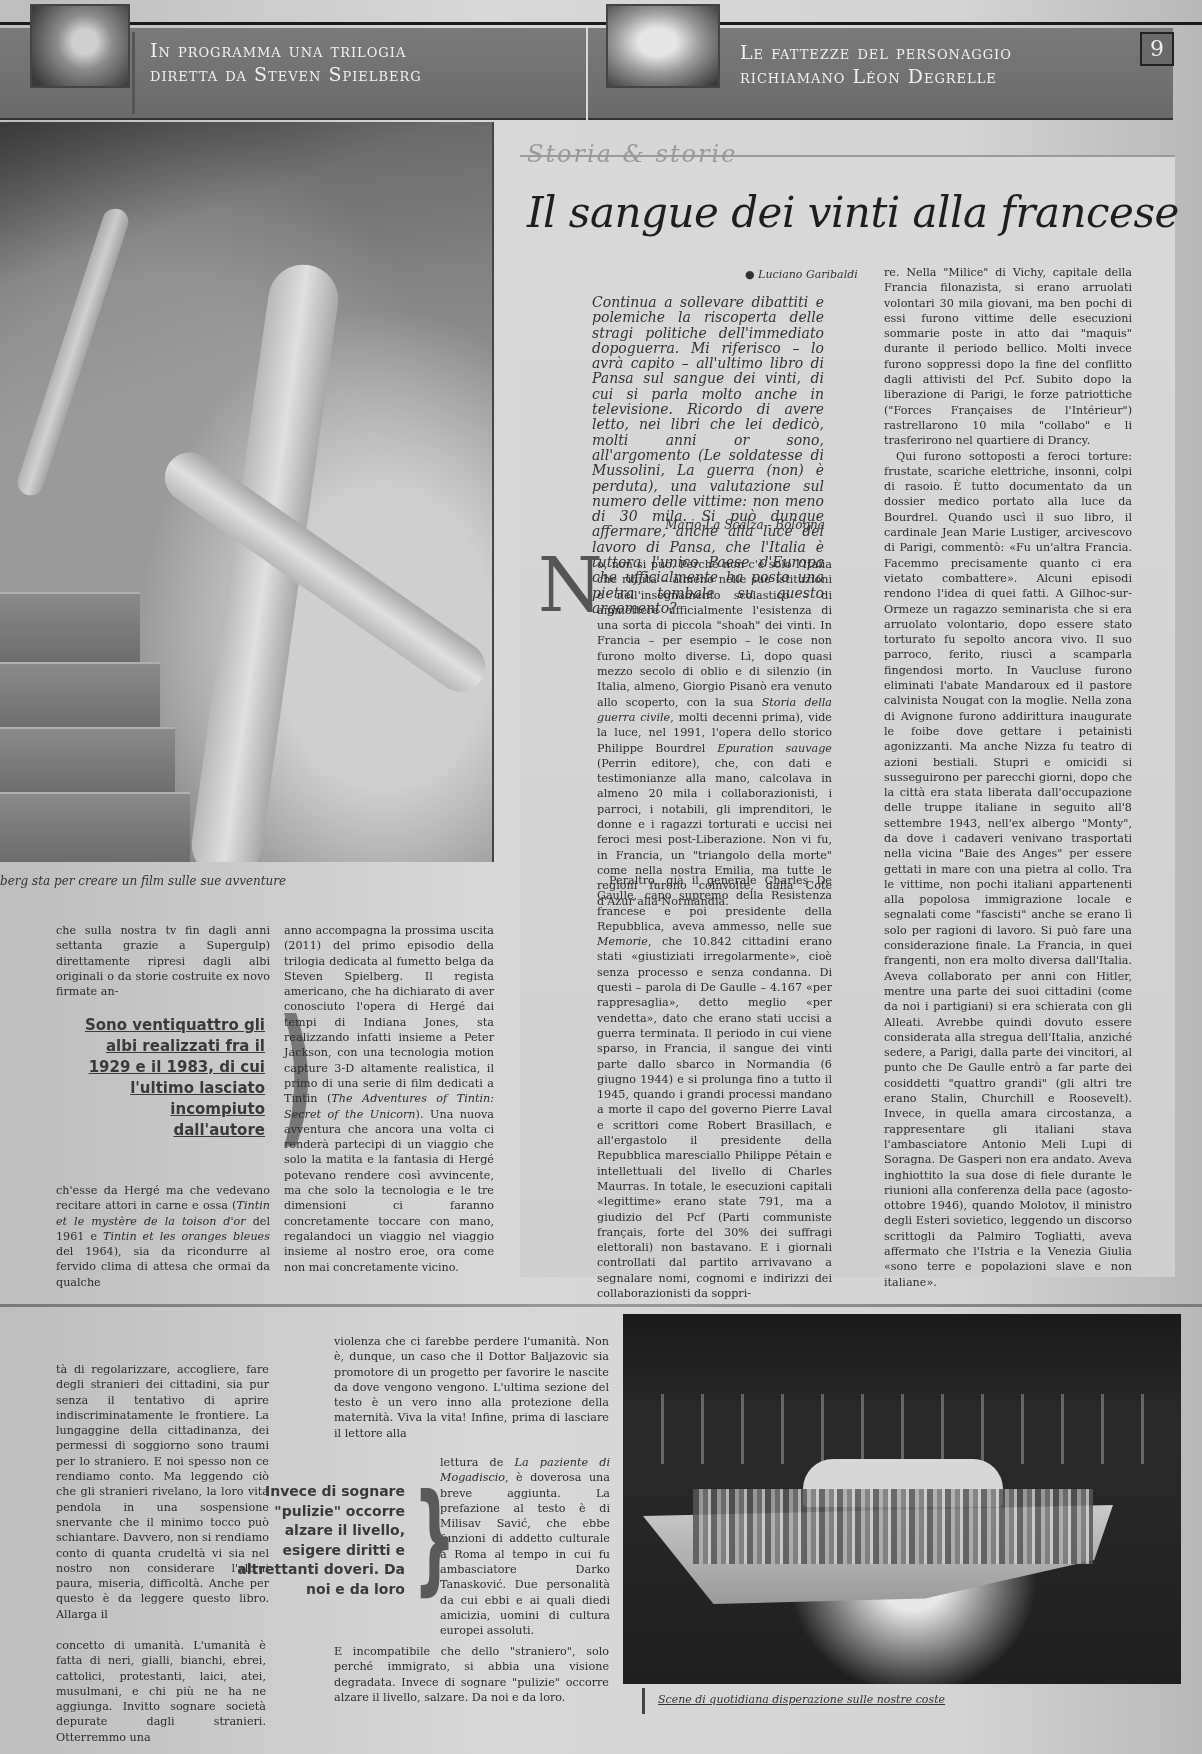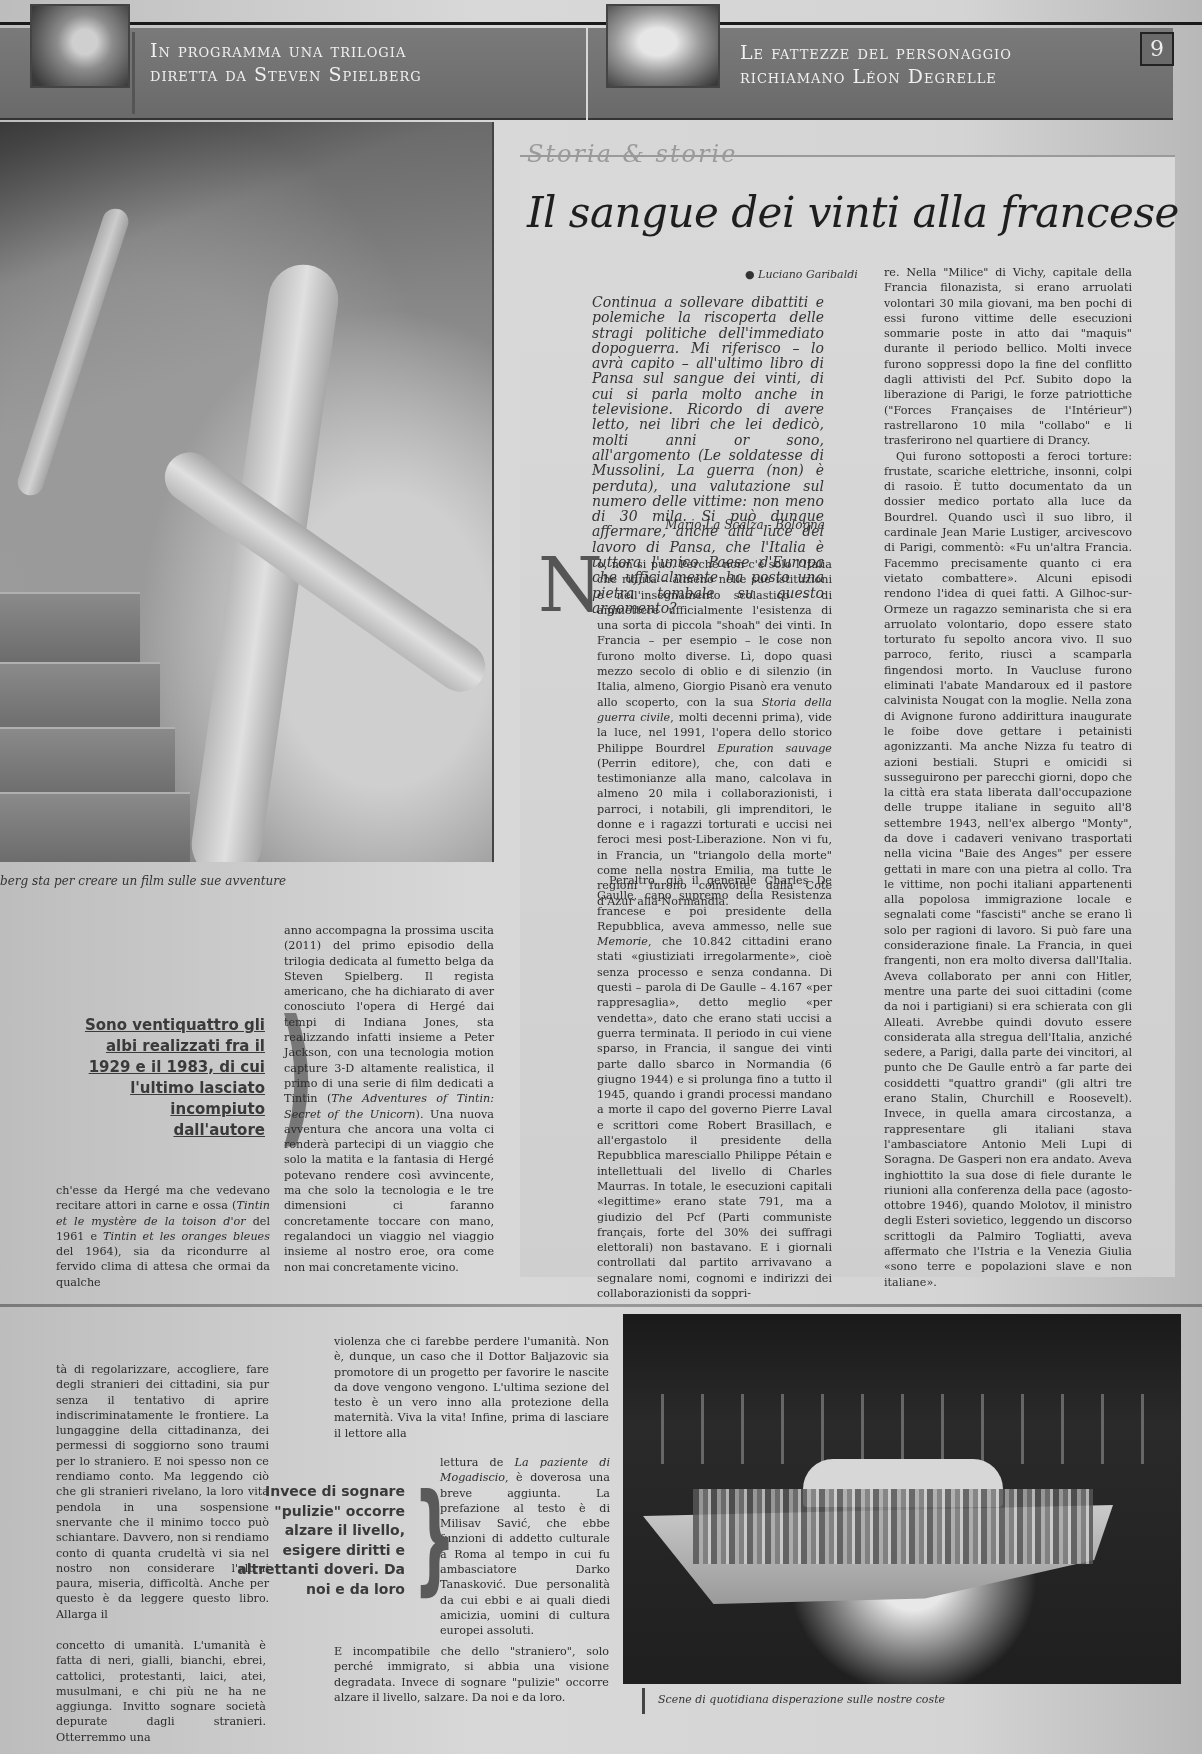--- a/index.html
+++ b/index.html
@@ -44,21 +44,21 @@
   .dropcap{position:absolute;left:538px;top:548px;font-family:"DejaVu Serif",serif;font-size:74px;line-height:74px;color:#555;}
   .divider{position:absolute;left:0;top:1304px;width:1202px;height:3px;background:linear-gradient(90deg,#7a7a7a,#999,#7a7a7a);}
   .boat-photo{position:absolute;left:623px;top:1314px;width:558px;height:370px;background:
      radial-gradient(ellipse at 52% 72%,#e8e8e8 0 8%,transparent 30%),
      linear-gradient(180deg,#1a1a1a 0%,#2a2a2a 30%,#1f1f1f 100%);overflow:hidden;}
   .boat-hull{position:absolute;left:20px;top:180px;width:470px;height:110px;background:linear-gradient(180deg,#cfcfcf,#9a9a9a);clip-path:polygon(0 20%,100% 10%,96% 60%,60% 95%,15% 100%);}
   .boat-cabin{position:absolute;left:180px;top:145px;width:200px;height:48px;background:#d7d7d7;border-radius:30px 30px 4px 4px;}
   .crowd{position:absolute;left:70px;top:175px;width:400px;height:75px;background:repeating-linear-gradient(90deg,#555 0 6px,#aaa 6px 10px,#777 10px 15px,#ccc 15px 18px);opacity:.85;}
   .shore-lights{position:absolute;left:20px;top:80px;width:520px;height:70px;background:repeating-linear-gradient(90deg,transparent 0 18px,#999 18px 21px,transparent 21px 40px);opacity:.55;}
   .boat-caption-bar{position:absolute;left:642px;top:1688px;width:3px;height:26px;background:#444;}
-  .boat-caption{position:absolute;left:658px;top:1693px;font-style:italic;font-size:11px;color:#333;}
+  .boat-caption{position:absolute;left:658px;top:1693px;font-style:italic;font-size:11px;color:#333;text-decoration:underline;}
 </style>
 </head>
 <body>
 
 <div class="page">
   <div class="topline"></div>
 
   <div class="header-band hb-left"></div>
   <div class="header-band hb-right"></div>
   <div class="thumb thumb-left"></div>
@@ -78,20 +78,23 @@
     <div class="trunk" style="left:230px;top:140px;width:70px;height:620px;transform:rotate(8deg);"></div>
     <div class="trunk" style="left:300px;top:260px;width:50px;height:380px;transform:rotate(-55deg);"></div>
     <div class="trunk" style="left:60px;top:80px;width:26px;height:300px;transform:rotate(18deg);opacity:.8;"></div>
     <div class="step" style="top:470px;width:140px;"></div>
     <div class="step" style="top:540px;width:160px;"></div>
     <div class="step" style="top:605px;width:175px;"></div>
     <div class="step" style="top:670px;width:190px;"></div>
   </div>
   <div class="photo-caption">berg sta per creare un film sulle sue avventure</div>
 
+  <div class="col" style="left:56px;top:923px;width:214px;">
+    <p>che sulla nostra tv fin dagli anni settanta grazie a Supergulp) direttamente ripresi dagli albi originali o da storie costruite ex novo firmate an-</p>
+  </div>
   <div class="paren paren1">)</div>
   <div class="pullquote pq1">Sono ventiquattro gli albi realizzati fra il 1929 e il 1983, di cui l'ultimo lasciato incompiuto dall'autore</div>
   <div class="col" style="left:56px;top:1183px;width:214px;">
     <p><span>ch'esse da Hergé ma che vedevano recitare attori in carne e ossa (</span><i>Tintin et le mystère de la toison d'or</i><span> del 1961 e </span><i>Tintin et les oranges bleues</i><span> del 1964), sia da ricondurre al fervido clima di attesa che ormai da qualche</span></p>
   </div>
   <div class="col" style="left:284px;top:923px;width:210px;">
     <p><span>anno accompagna la prossima uscita (2011) del primo episodio della trilogia dedicata al fumetto belga da Steven Spielberg. Il regista americano, che ha dichiarato di aver conosciuto l'opera di Hergé dai tempi di Indiana Jones, sta realizzando infatti insieme a Peter Jackson, con una tecnologia motion capture 3-D altamente realistica, il primo di una serie di film dedicati a Tintin (</span><i>The Adventures of Tintin: Secret of the Unicorn</i><span>). Una nuova avventura che ancora una volta ci renderà partecipi di un viaggio che solo la matita e la fantasia di Hergé potevano rendere così avvincente, ma che solo la tecnologia e le tre dimensioni ci faranno concretamente toccare con mano, regalandoci un viaggio nel viaggio insieme al nostro eroe, ora come non mai concretamente vicino.</span></p>
   </div>
 
   <div class="feature-box"></div>

